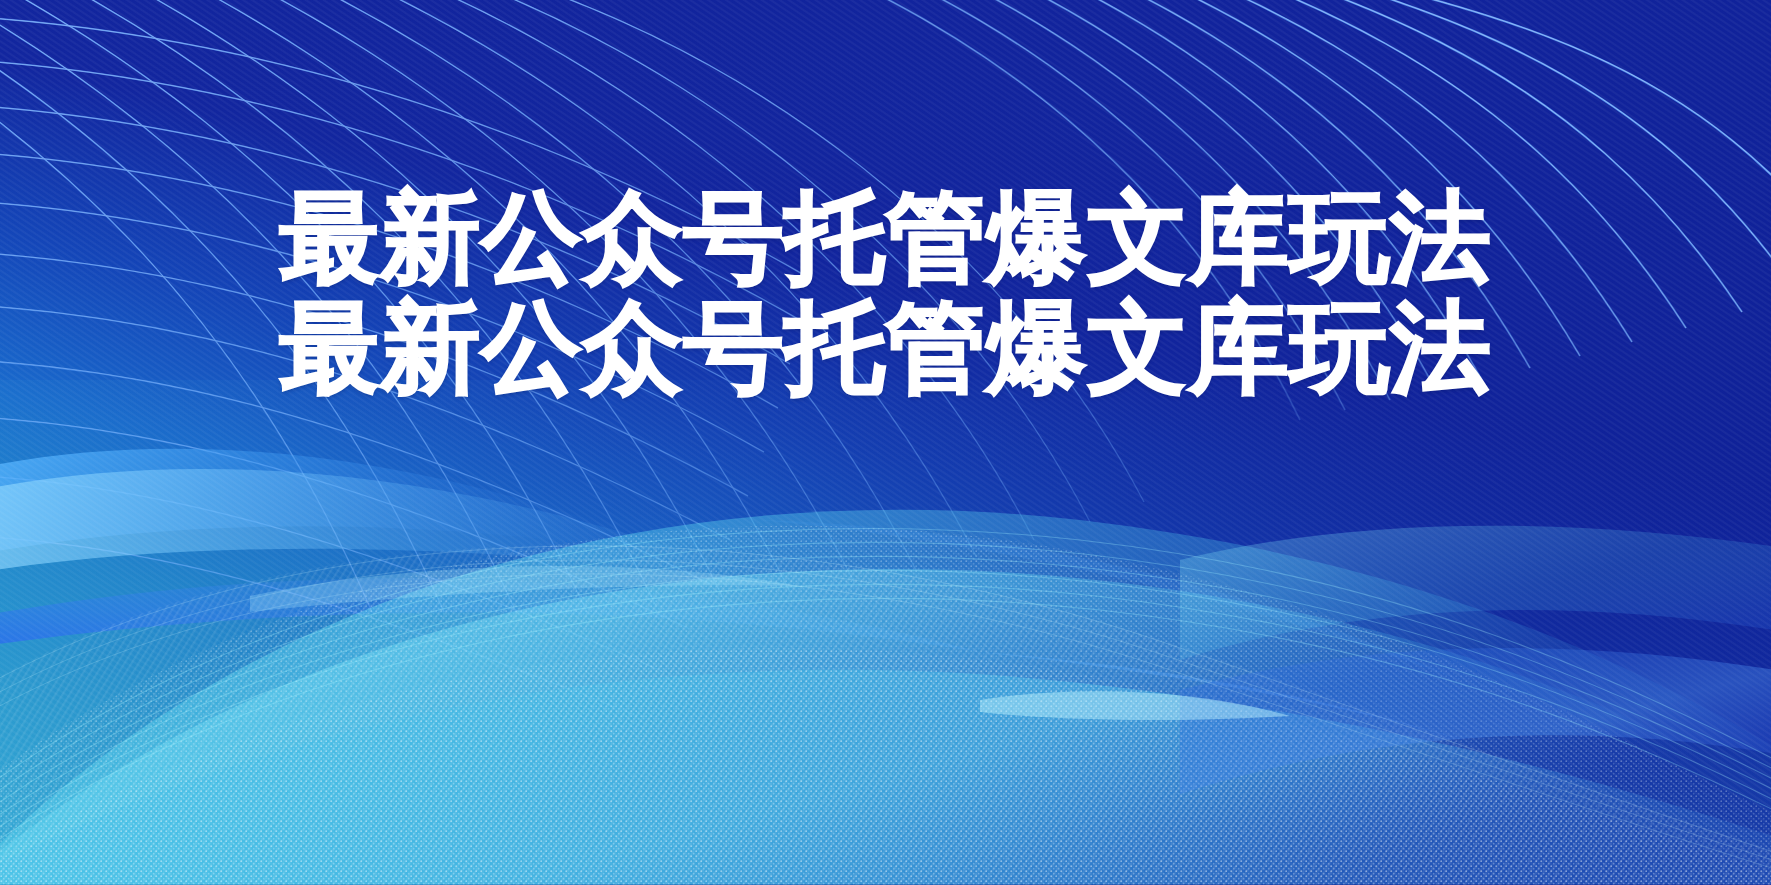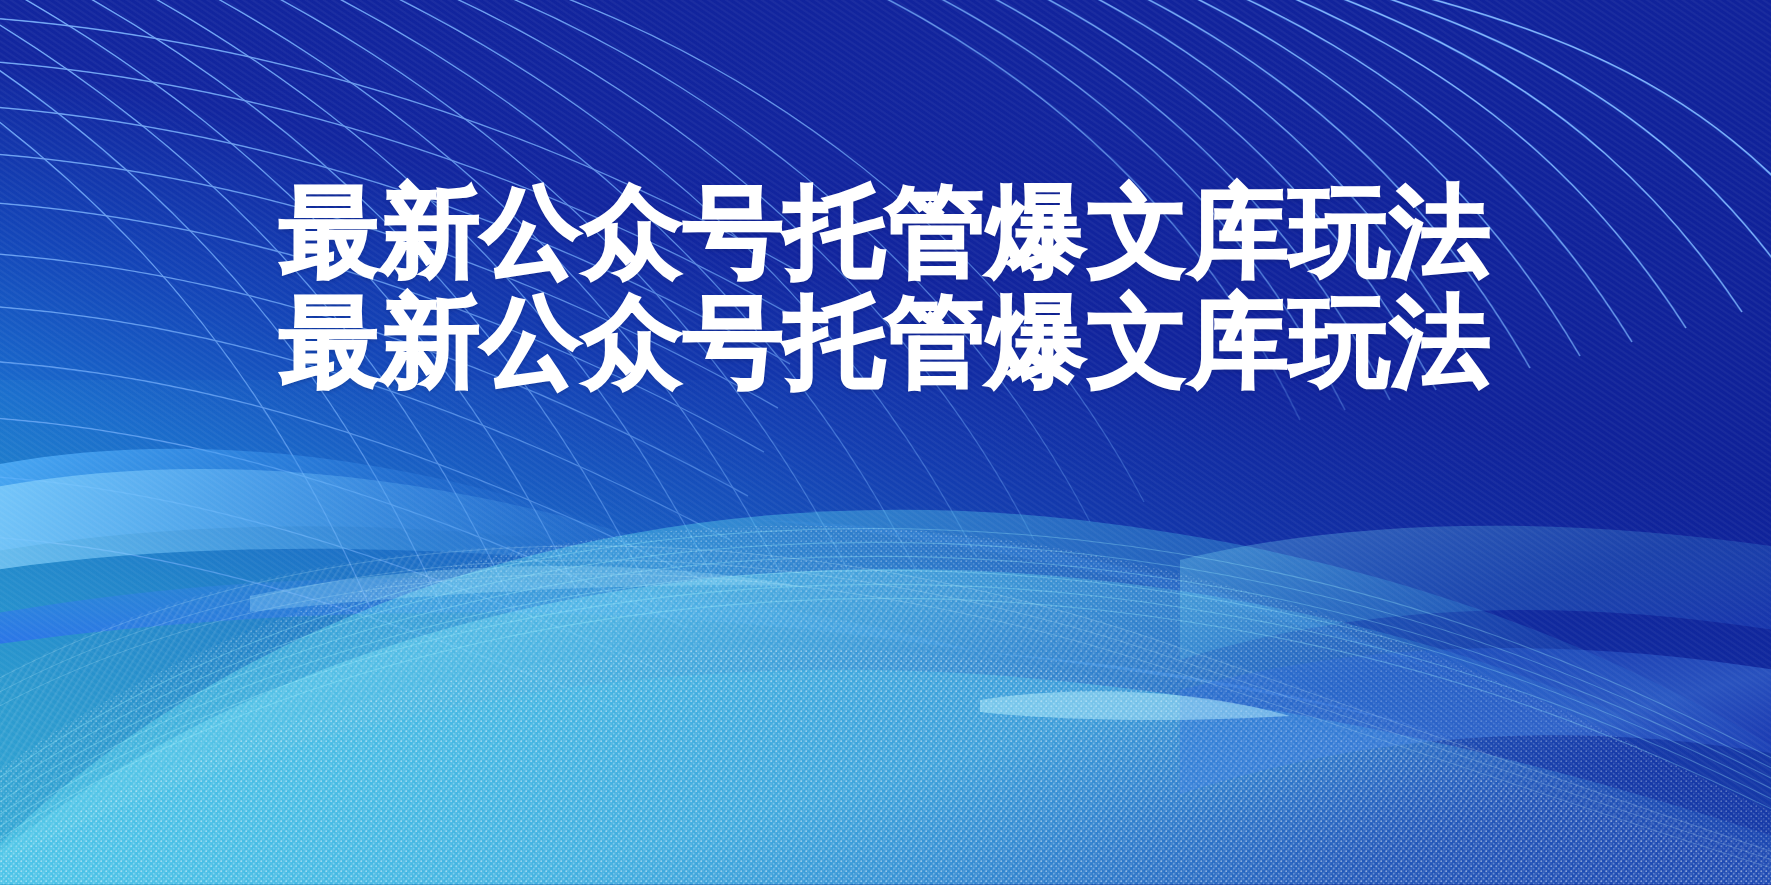--- a/index.html
+++ b/index.html
@@ -6,21 +6,21 @@
   #poster{
     position:relative;
     width:1771px;height:885px;
     overflow:hidden;
     font-family:"Liberation Sans","DejaVu Sans",sans-serif;
     background:#11239c;
   }
   #poster svg.layer{position:absolute;left:0;top:0;width:1771px;height:885px;display:block;}
   .title-block{
     position:absolute;
-    left:0;top:177px;width:1771px;
+    left:0;top:183px;width:1771px;
     text-align:center;
     z-index:40;
     pointer-events:none;
   }
   .title-line{
     display:block;
     color:#ffffff;
     font-size:100px;
     line-height:110px;
     font-weight:900;

